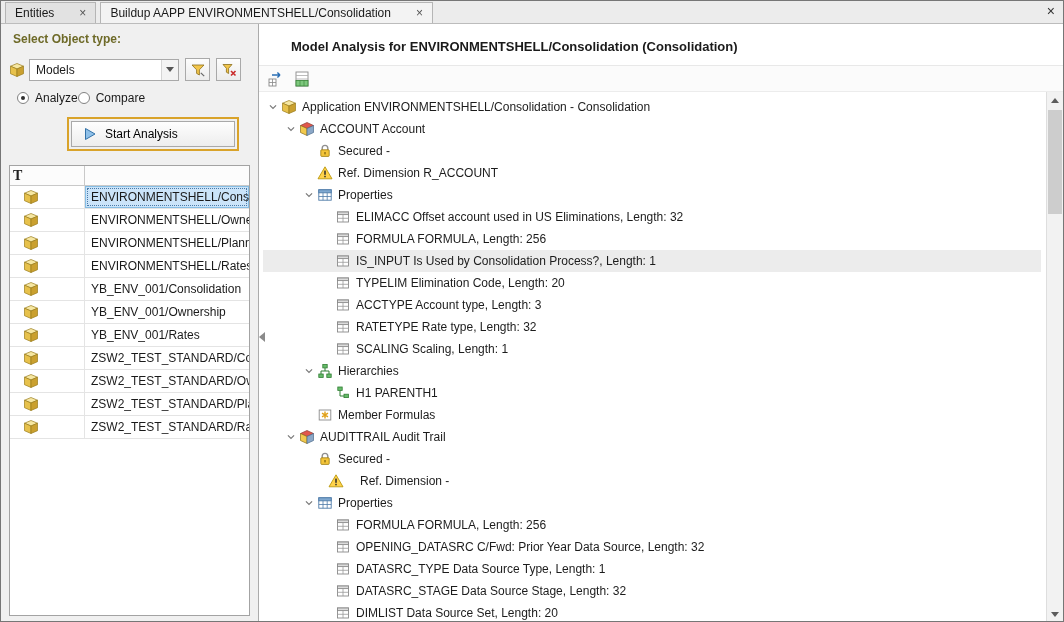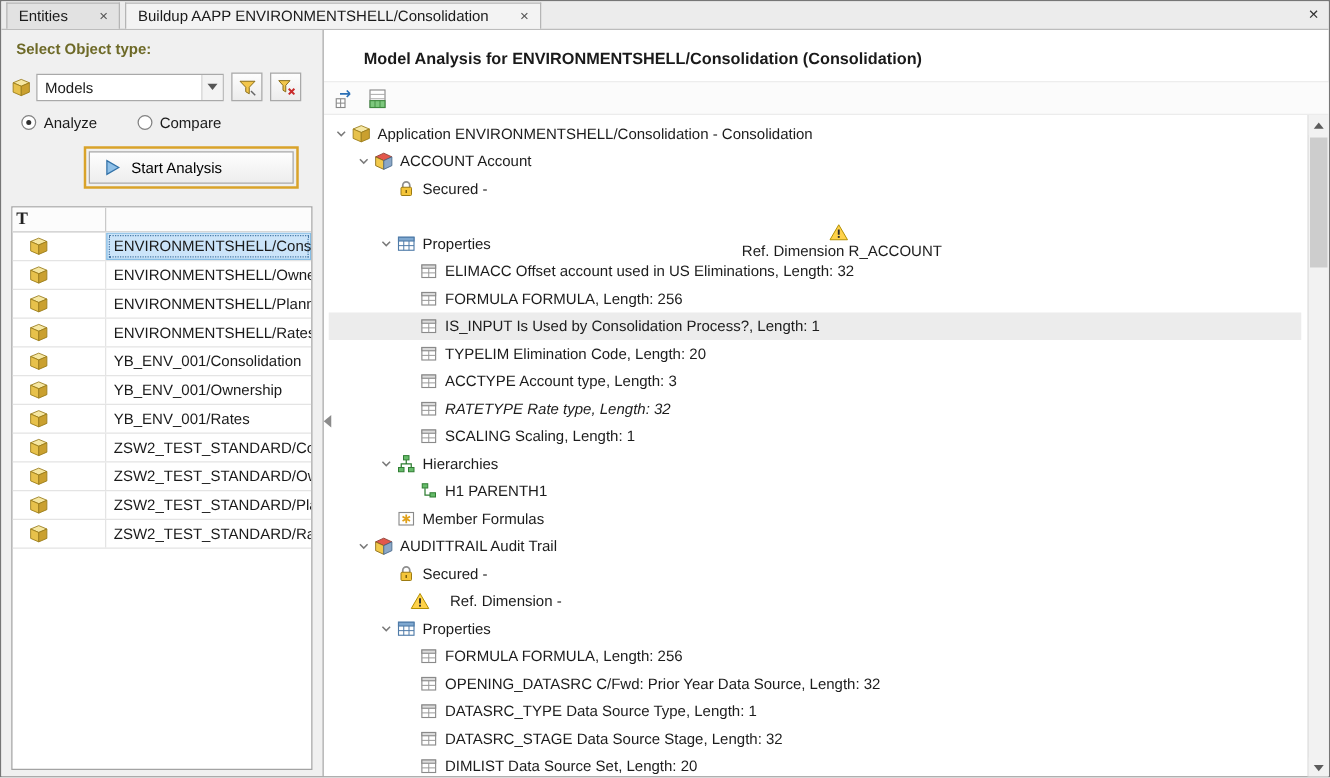--- a/index.html
+++ b/index.html
@@ -22,21 +22,21 @@
   .panel-header { font-weight:bold; color:#6e6a28; margin:2px 0 12px 4px; }
   .controls-row { display:flex; align-items:center; margin:0 0 10px 0; }
   .icon16 { width:16px; height:16px; display:inline-block; flex:none; line-height:0; }
   .icon16 svg, .icon18 svg { width:100%; height:100%; display:block; }
   .dropdown { width:150px; height:22px; margin-left:4px; background:#fff; border:1px solid #a9a9a9; display:flex; align-items:center; }
   .dropdown-label { flex:1; padding-left:6px; overflow:hidden; white-space:nowrap; }
   .dropdown-arrow-btn { width:17px; height:100%; display:flex; align-items:center; justify-content:center; border-left:1px solid #d5d5d5; background:#f3f3f3; }
   .caret-down { width:0; height:0; border-left:4px solid transparent; border-right:4px solid transparent; border-top:5px solid #555; }
   .tool-btn { width:25px; height:23px; margin-left:6px; border:1px solid #a9a9a9; background:linear-gradient(#fdfdfd,#ececec); display:flex; align-items:center; justify-content:center; cursor:default; }
 
-  .radio-row { display:flex; align-items:flex-end; gap:32px; margin:0 0 12px 8px; }
+  .radio-row { display:flex; align-items:flex-end; margin:0 0 12px 8px; }
   .radio-opt { display:flex; align-items:center; gap:6px; cursor:default; }
   .radio { width:12px; height:12px; border-radius:50%; border:1px solid #828282; background:#fff; position:relative; flex:none; }
   .radio.checked::after { content:""; position:absolute; inset:3px; border-radius:50%; background:#2f2f2f; }
 
   .start-btn { display:flex; align-items:center; gap:7px; margin:4px 15px 18px 62px; padding:4px 14px 4px 10px; border:1px solid #a9a9a9; background:linear-gradient(#fefefe,#ededed); outline:2px solid #d9a32a; outline-offset:2px; font-family:inherit; font-size:12px; cursor:default; }
 
   .model-table { flex:1; background:#fff; border:1px solid #a3a3a3; display:flex; flex-direction:column; overflow:hidden; }
   .table-header { display:grid; grid-template-columns:75px 1fr; height:20px; flex:none; background:#fcfcfc; border-bottom:1px solid #c9c9c9; }
   .th-filter { border-right:1px solid #c9c9c9; display:flex; align-items:center; padding-left:3px; font-family:"Liberation Serif", serif; font-weight:bold; font-size:14px; color:#222; }
   .list-row { display:grid; grid-template-columns:75px 1fr; height:23px; flex:none; border-bottom:1px solid #e4e4e4; cursor:default; }
@@ -351,21 +351,21 @@
               <span class="expander"></span>
               <span class="icon16">
                 <svg viewBox="0 0 16 16">
                   <path d="M5.2 7V5.2a2.8 2.8 0 0 1 5.6 0V7" fill="none" stroke="#8f8f8f" stroke-width="1.4"></path>
                   <rect x="3.8" y="6.8" width="8.4" height="6.6" rx="0.8" fill="#f4c53a" stroke="#9c7b12" stroke-width="0.8"></rect>
                   <rect x="7.4" y="9" width="1.2" height="2.4" fill="#7a5f0c"></rect>
                 </svg>
               </span>
               <span class="tree-label">Secured -</span>
             </div>
-            <div class="tree-row" style="padding-left: 38px; flex-direction: column;">
+            <div class="tree-row" style="padding-left: 38px;">
               <span class="expander"></span>
               <span class="icon16">
                 <svg viewBox="0 0 16 16">
                   <polygon points="8,1.8 15,13.8 1,13.8" fill="#ffd24a" stroke="#b38f00" stroke-width="0.8"></polygon>
                   <rect x="7.25" y="5.6" width="1.5" height="4.2" fill="#2b2b2b"></rect>
                   <rect x="7.25" y="10.8" width="1.5" height="1.5" fill="#2b2b2b"></rect>
                 </svg>
               </span>
               <span class="tree-label">Ref. Dimension R_ACCOUNT</span>
             </div>
@@ -439,21 +439,21 @@
               <span class="icon16">
                 <svg viewBox="0 0 16 16">
                   <rect x="2.5" y="3" width="11" height="10" fill="#ffffff" stroke="#8a8a8a" stroke-width="0.9"></rect>
                   <rect x="2.5" y="3" width="11" height="2.6" fill="#dcdcdc" stroke="#8a8a8a" stroke-width="0.9"></rect>
                   <line x1="8" y1="5.6" x2="8" y2="13" stroke="#9a9a9a" stroke-width="0.8"></line>
                   <line x1="2.5" y1="9.3" x2="13.5" y2="9.3" stroke="#9a9a9a" stroke-width="0.8"></line>
                 </svg>
               </span>
               <span class="tree-label">ACCTYPE Account type, Length: 3</span>
             </div>
-            <div class="tree-row" style="padding-left: 56px; font-style: italic;">
+            <div class="tree-row" style="padding-left: 56px;">
               <span class="expander"></span>
               <span class="icon16">
                 <svg viewBox="0 0 16 16">
                   <rect x="2.5" y="3" width="11" height="10" fill="#ffffff" stroke="#8a8a8a" stroke-width="0.9"></rect>
                   <rect x="2.5" y="3" width="11" height="2.6" fill="#dcdcdc" stroke="#8a8a8a" stroke-width="0.9"></rect>
                   <line x1="8" y1="5.6" x2="8" y2="13" stroke="#9a9a9a" stroke-width="0.8"></line>
                   <line x1="2.5" y1="9.3" x2="13.5" y2="9.3" stroke="#9a9a9a" stroke-width="0.8"></line>
                 </svg>
               </span>
               <span class="tree-label">RATETYPE Rate type, Length: 32</span>

